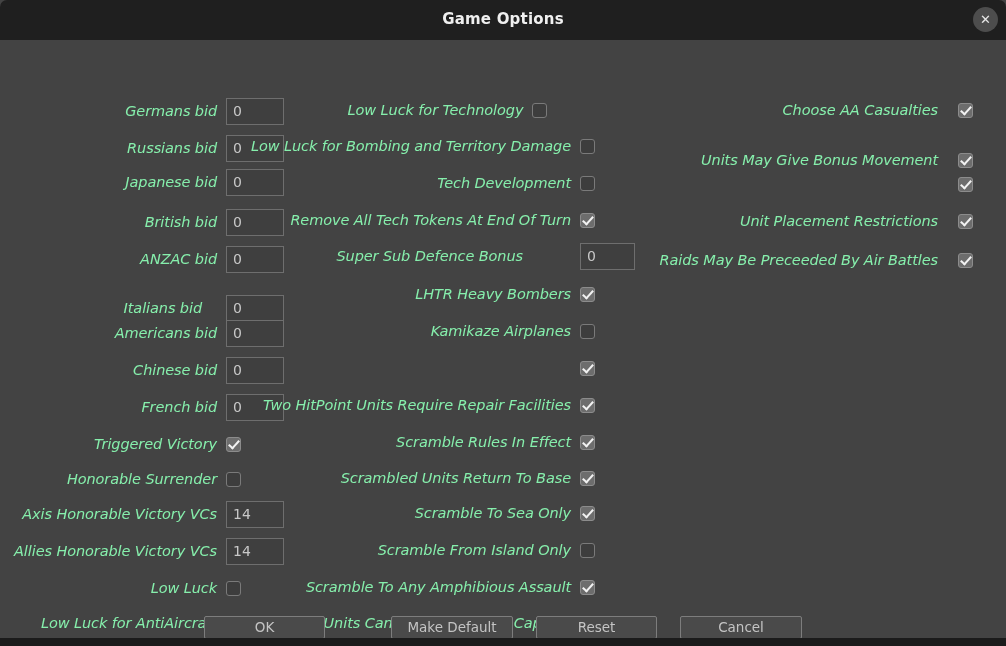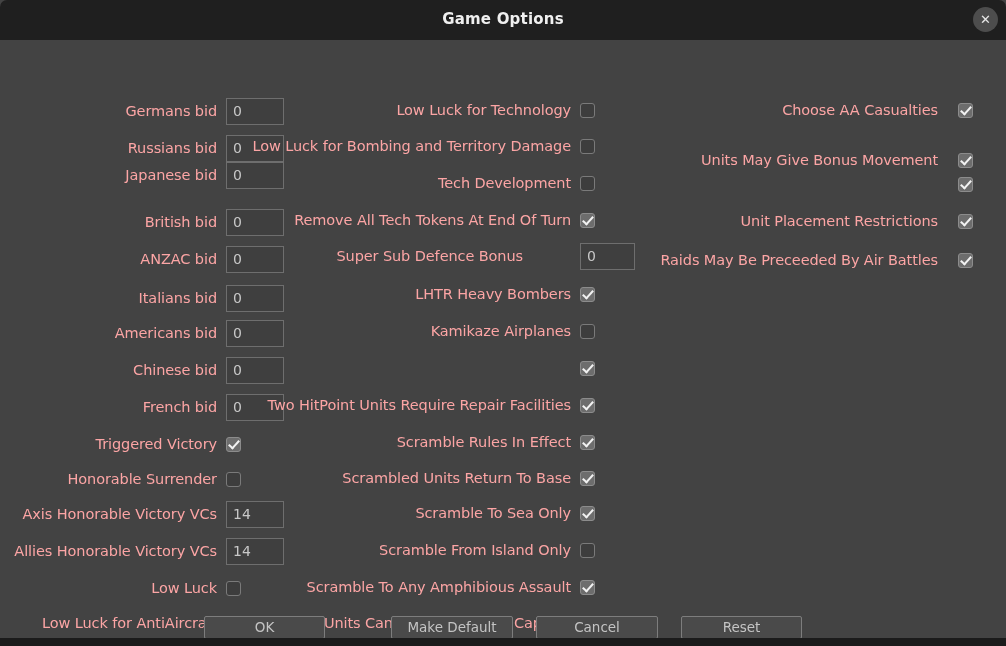--- a/index.html
+++ b/index.html
@@ -88,26 +88,27 @@
     display: flex;
     align-items: center;
     justify-content: flex-end;
     box-sizing: border-box;
   }
   #col-left  .row { left: 0; width: 288px; }
   #col-mid   .row { left: 0; width: 340px; }
   #col-right .row { left: 0; width: 322px; gap: 11px; }
 
   .row-label {
-    color: #fca5a5;
+    color: #86efac;
     font-size: 14.5px;
     text-align: right;
     white-space: nowrap;
     padding-right: 9px;
     letter-spacing: -0.1px;
+    font-style: italic;
   }
 
   
   .text-field {
     box-sizing: border-box;
     background: #3f3f3f;
     border: 1px solid #6e6e6e;
     color: #c8c8c8;
     font-size: 14px;
     font-family: "DejaVu Sans", "Liberation Sans", sans-serif;
@@ -219,39 +220,39 @@
           <div class="ctrl-slot">
             <input type="text" class="text-field" value="0" style="">
           </div>
         </div>
         <div class="row" style="top: 94px; height: 28px;">
           <div class="row-label">Russians bid</div>
           <div class="ctrl-slot">
             <input type="text" class="text-field" value="0" style="">
           </div>
         </div>
-        <div class="row" style="top: 121px; height: 28px; padding-left: 12px;">
+        <div class="row" style="top: 128px; height: 28px; padding-left: 12px;">
           <div class="row-label">Japanese bid</div>
           <div class="ctrl-slot">
             <input type="text" class="text-field" value="0" style="">
           </div>
         </div>
         <div class="row" style="top: 168px; height: 28px;">
           <div class="row-label">British bid</div>
           <div class="ctrl-slot">
             <input type="text" class="text-field" value="0" style="">
           </div>
         </div>
         <div class="row" style="top: 205px; height: 28px;">
           <div class="row-label">ANZAC bid</div>
           <div class="ctrl-slot">
             <input type="text" class="text-field" value="0" style="">
           </div>
         </div>
-        <div class="row" style="top: 244px; height: 28px;">
+        <div class="row" style="top: 254px; height: 28px; gap: 15px;">
           <div class="row-label">Italians bid</div>
           <div class="ctrl-slot">
             <input type="text" class="text-field" value="0" style="">
           </div>
         </div>
         <div class="row" style="top: 279px; height: 28px;">
           <div class="row-label">Americans bid</div>
           <div class="ctrl-slot">
             <input type="text" class="text-field" value="0" style="">
           </div>
@@ -299,21 +300,21 @@
           </div>
         </div>
         <div class="row" style="top: 569px; height: 28px;">
           <div class="row-label">Low Luck for AntiAircraft</div>
           <div class="ctrl-slot">
             <div class="checkbox" role="checkbox" aria-checked="false"></div>
           </div>
         </div>
       </div>
     <div class="col" id="col-mid">
-        <div class="row" style="top: 56px; height: 28px;">
+        <div class="row" style="top: 56px; height: 28px; justify-content: center;">
           <div class="row-label">Low Luck for Technology</div>
           <div class="ctrl-slot">
             <div class="checkbox" role="checkbox" aria-checked="false"></div>
           </div>
         </div>
         <div class="row" style="top: 92px; height: 28px;">
           <div class="row-label">Low Luck for Bombing and Territory Damage</div>
           <div class="ctrl-slot">
             <div class="checkbox" role="checkbox" aria-checked="false"></div>
           </div>
@@ -424,19 +425,19 @@
           <div class="row-label">Raids May Be Preceeded By Air Battles</div>
           <div class="ctrl-slot">
             <div class="checkbox checked" role="checkbox" aria-checked="true"></div>
           </div>
         </div>
       </div>
 
     <div id="buttonbar">
       <div class="dlg-button" id="btn-ok">OK</div>
       <div class="dlg-button" id="btn-make-default">Make Default</div>
+      <div class="dlg-button" id="btn-reset">Reset</div>
       <div class="dlg-button" id="btn-cancel">Cancel</div>
-      <div class="dlg-button" id="btn-reset">Reset</div>
     </div>
   </div>
 
   <div id="bottom-strip"></div>
 </div>
 
 </body></html>

